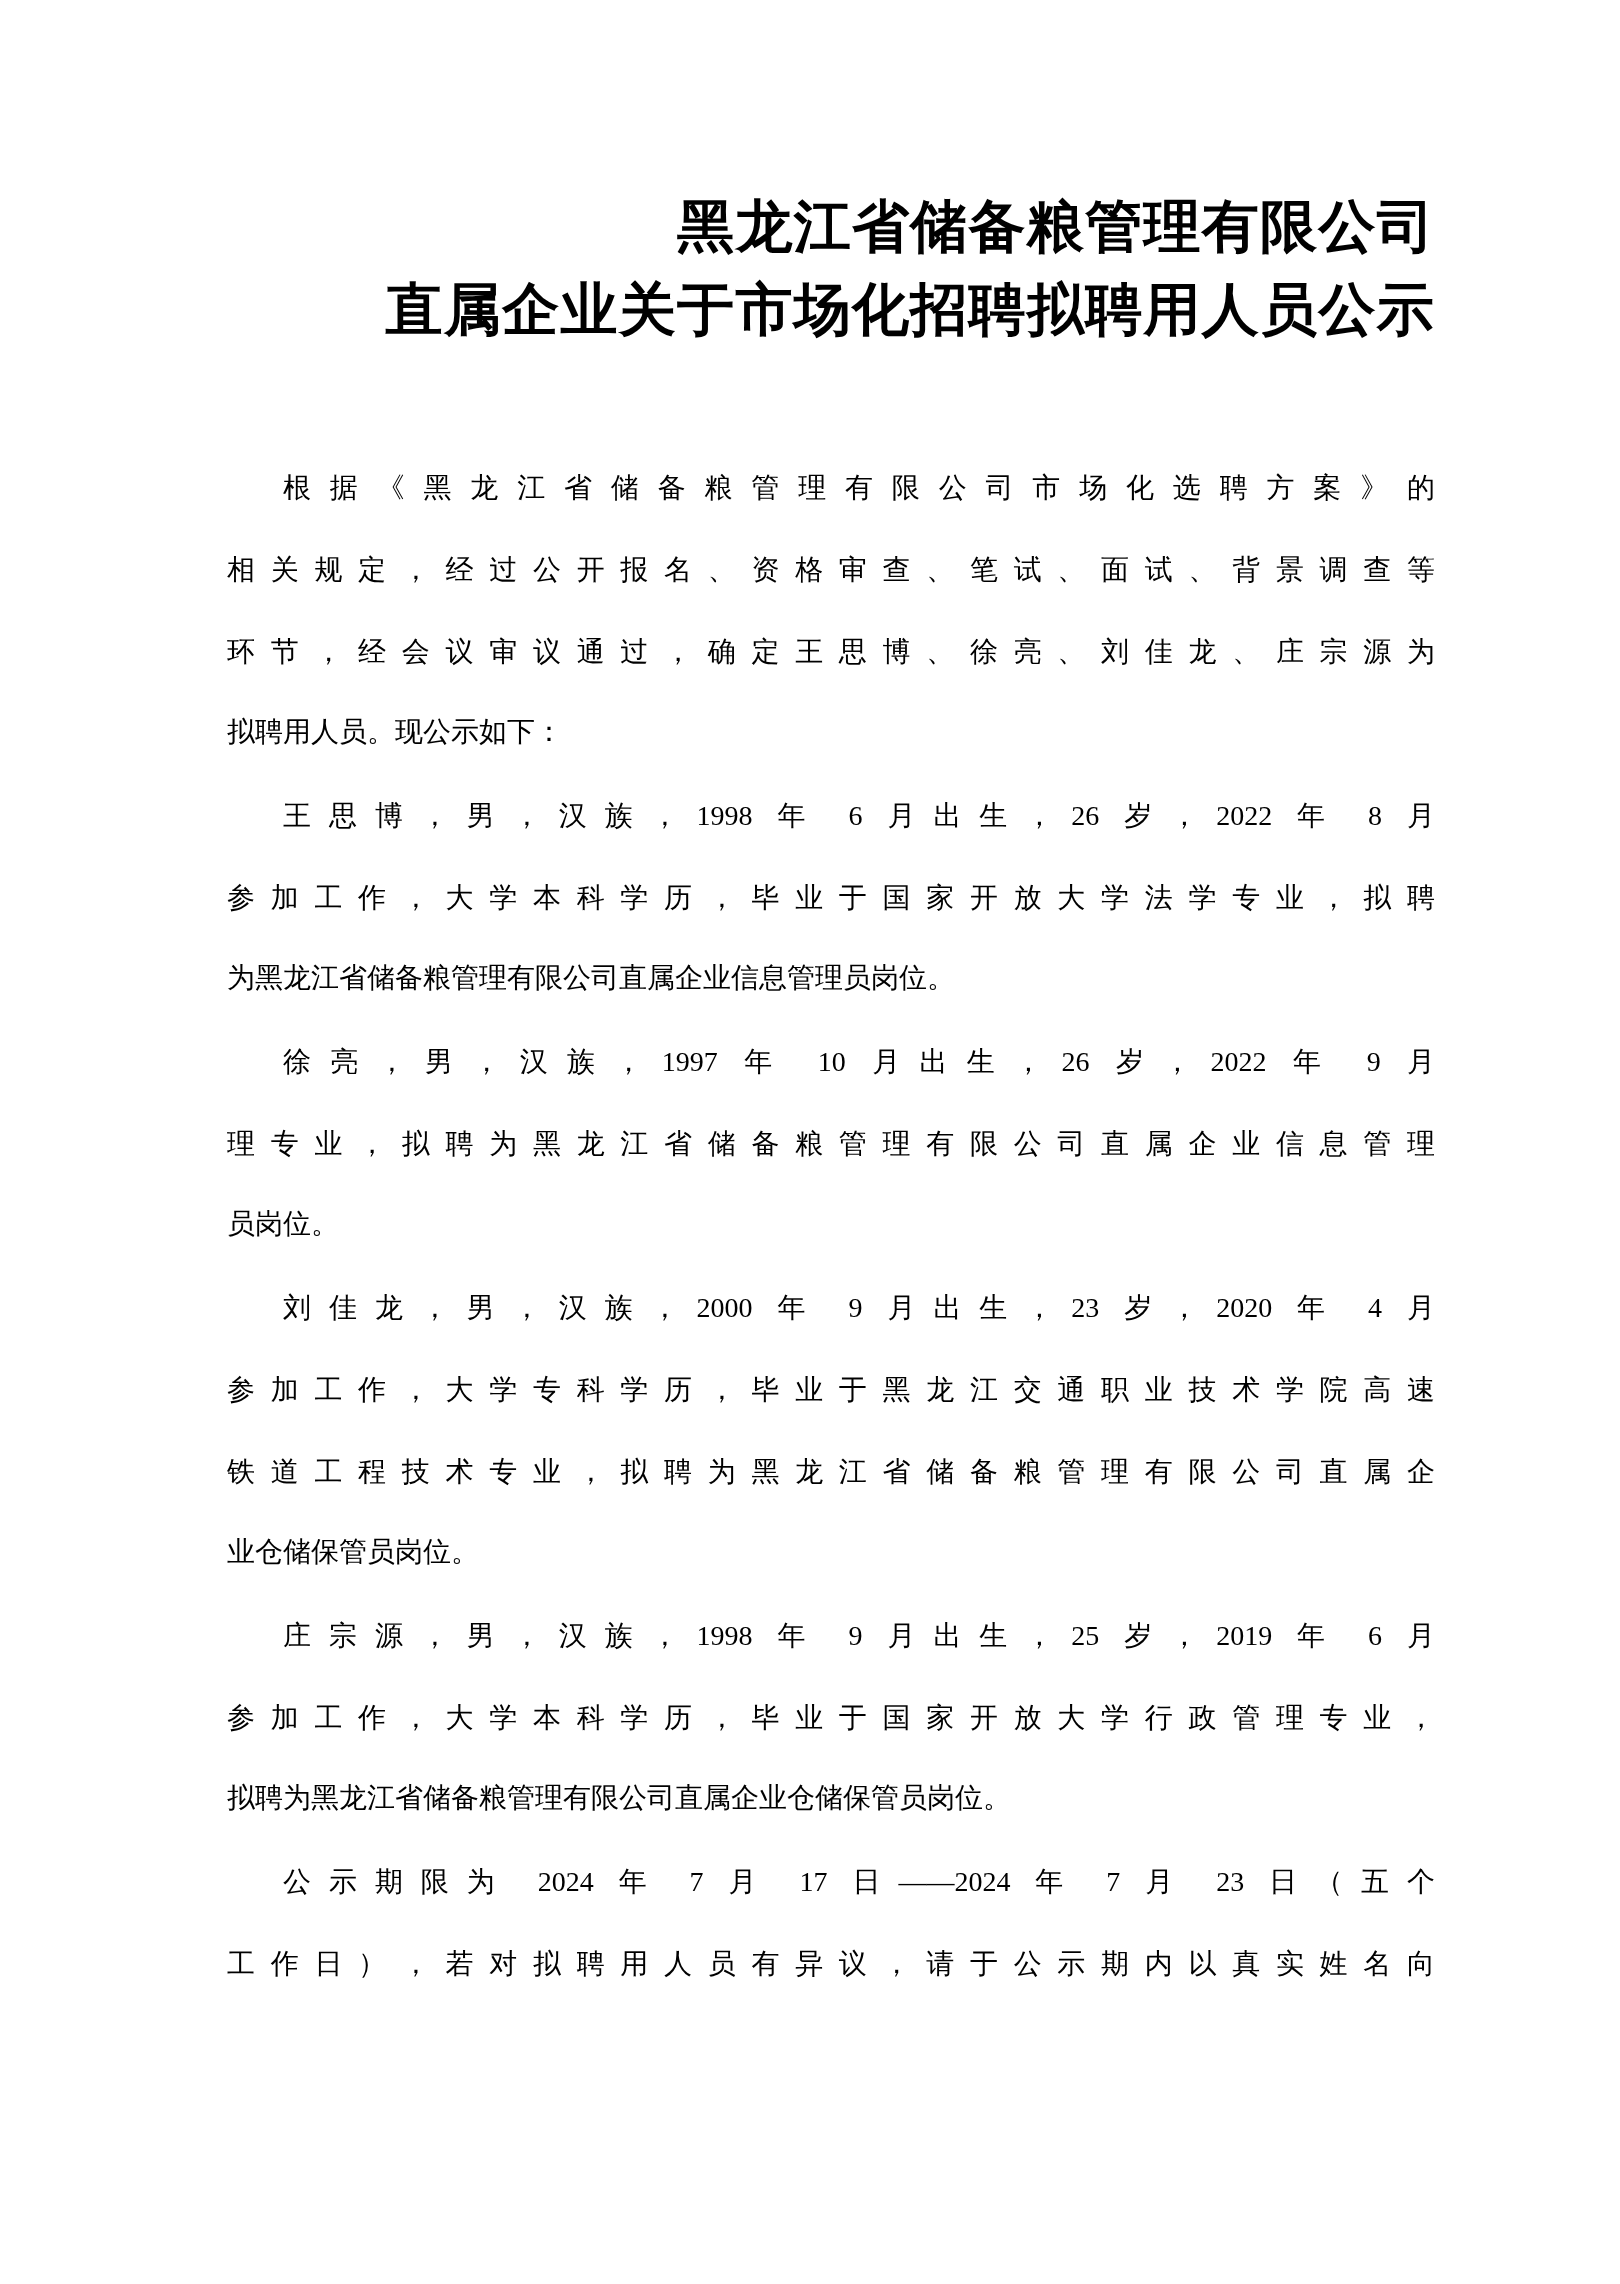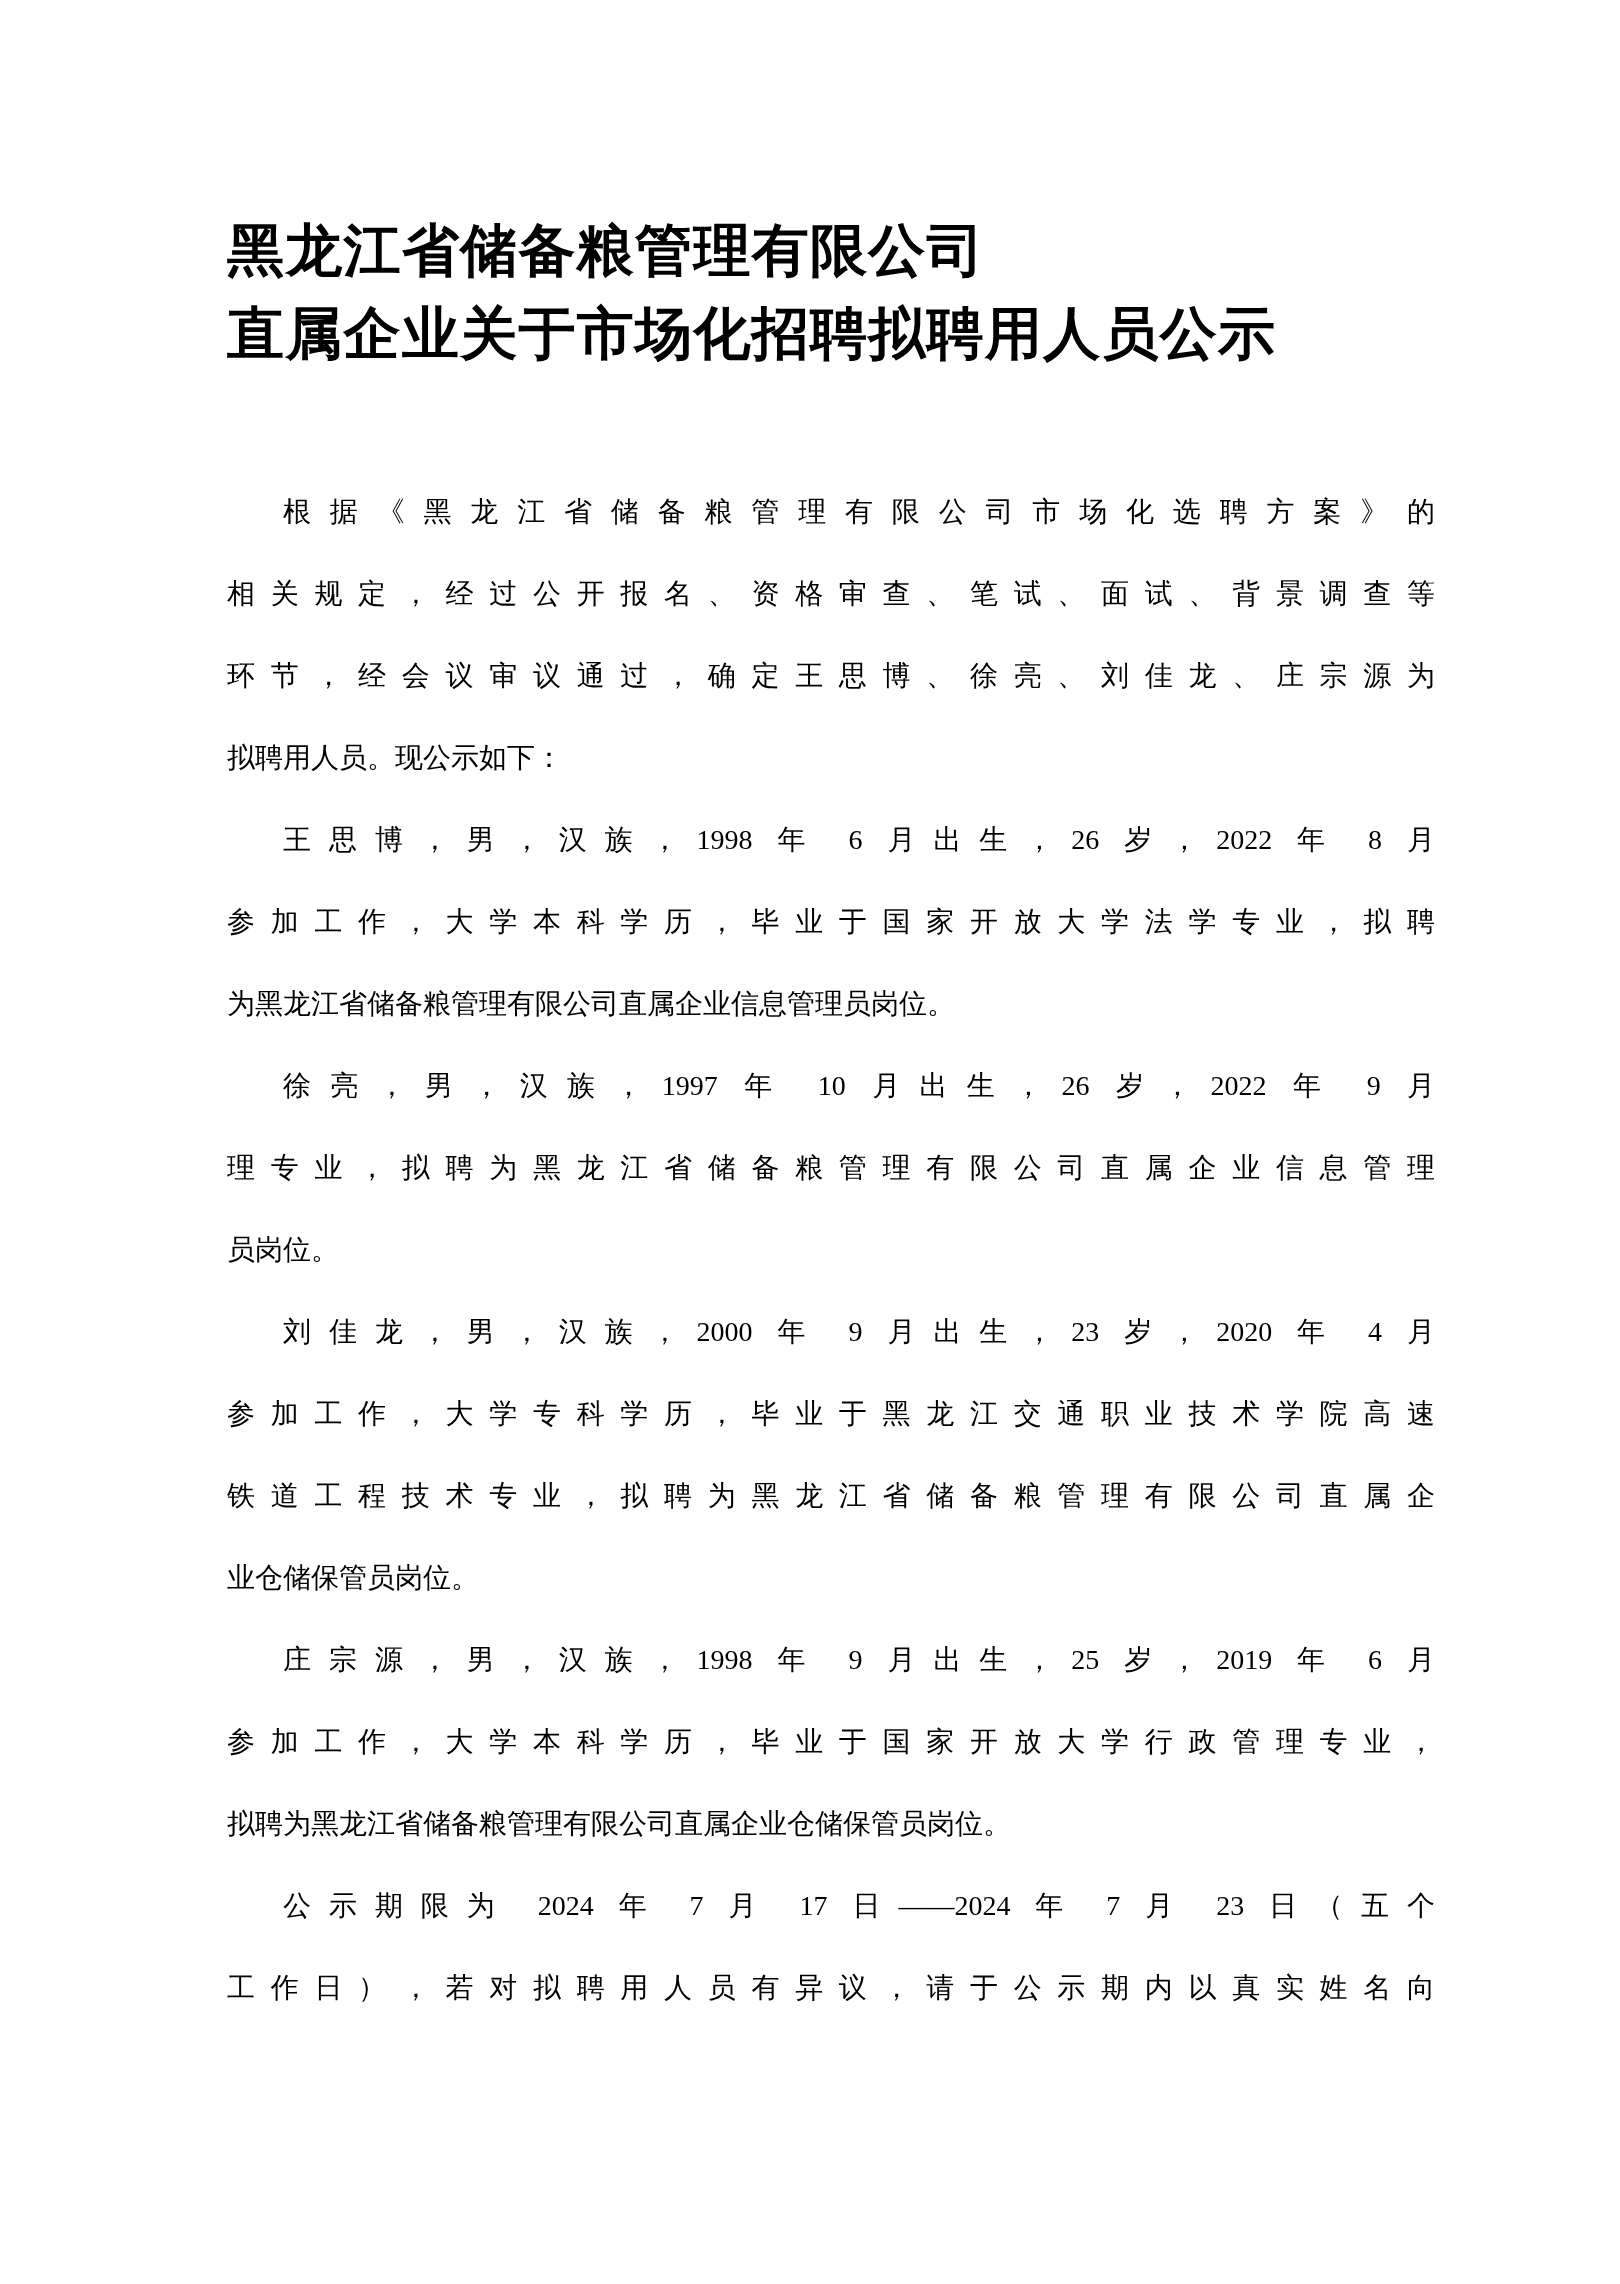--- a/index.html
+++ b/index.html
@@ -19,46 +19,46 @@
     height: 2284px;
     overflow: hidden;
     background: #ffffff;
   }
   .content {
     margin-left: 227px;
     width: 1208px;
   }
   .title-block {
     padding-top: 185px;
-    text-align: left;
+    text-align: right;
     font-weight: bold;
     font-size: 57px;
     line-height: 83px;
     letter-spacing: 1.3px;
-    margin-top: 24px;
   }
   .body-block {
     margin-top: 96px;
     font-size: 28px;
     line-height: 82px;
   }
   .para {
     margin: 0;
   }
   .line {
     text-align: justify;
     text-align-last: justify;
     height: 82px;
   }
   .line.first {
     text-indent: 2em;
   }
   .line.last {
     text-align: right;
     text-align-last: left;
+    font-family: Liberation Mono, monospace;
   }
 </style>
 </head>
 <body>
 
 <div class="page">
   <div class="content">
     <div class="title-block">
       <div>黑龙江省储备粮管理有限公司</div>
       <div>直属企业关于市场化招聘拟聘用人员公示</div>

